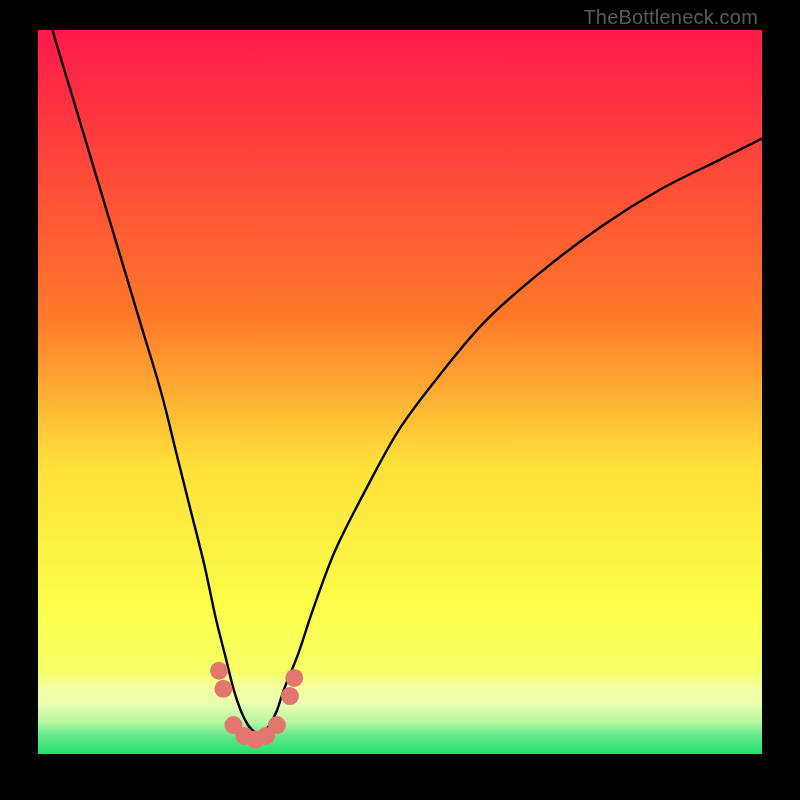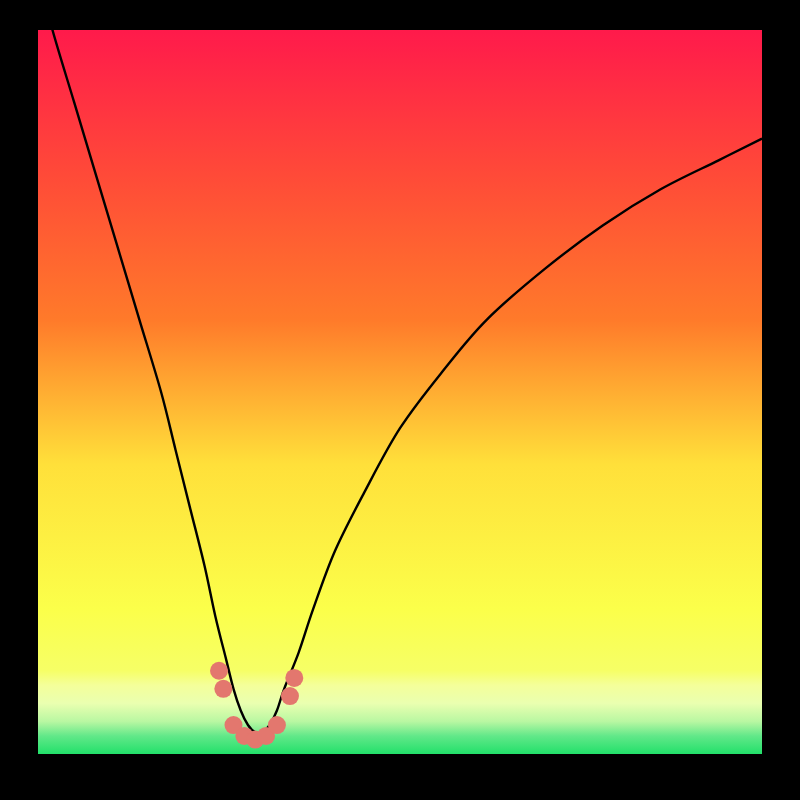--- a/index.html
+++ b/index.html
@@ -5,20 +5,21 @@
   html,body{margin:0;padding:0;width:800px;height:800px;background:#000;overflow:hidden;font-family:Arial,Helvetica,sans-serif}
   .frame{position:absolute;left:0;top:0;width:800px;height:800px;background:#000}
   .plot{position:absolute;left:38px;top:30px;width:724px;height:724px;overflow:hidden}
   .attrib{position:absolute;top:6px;right:42px;color:#5b5b5b;font-size:20px;letter-spacing:.2px}
   svg{display:block}
 </style>
 </head>
 <body>
 
 <div class="frame">
+  <div class="attrib">TheBottleneck.com</div>
   <div class="plot">
     <svg id="svg" width="724" height="724" viewBox="0 0 724 724">
         <defs>
           <linearGradient id="bg" x1="0" y1="0" x2="0" y2="1">
             <stop offset="0" stop-color="#ff1a4b"></stop>
             <stop offset="0.2" stop-color="#ff4a38"></stop>
             <stop offset="0.4" stop-color="#ff7a2a"></stop>
             <stop offset="0.6" stop-color="#ffe03a"></stop>
             <stop offset="0.8" stop-color="#fbff4a"></stop>
             <stop offset="0.885" stop-color="#f6ff66"></stop>

